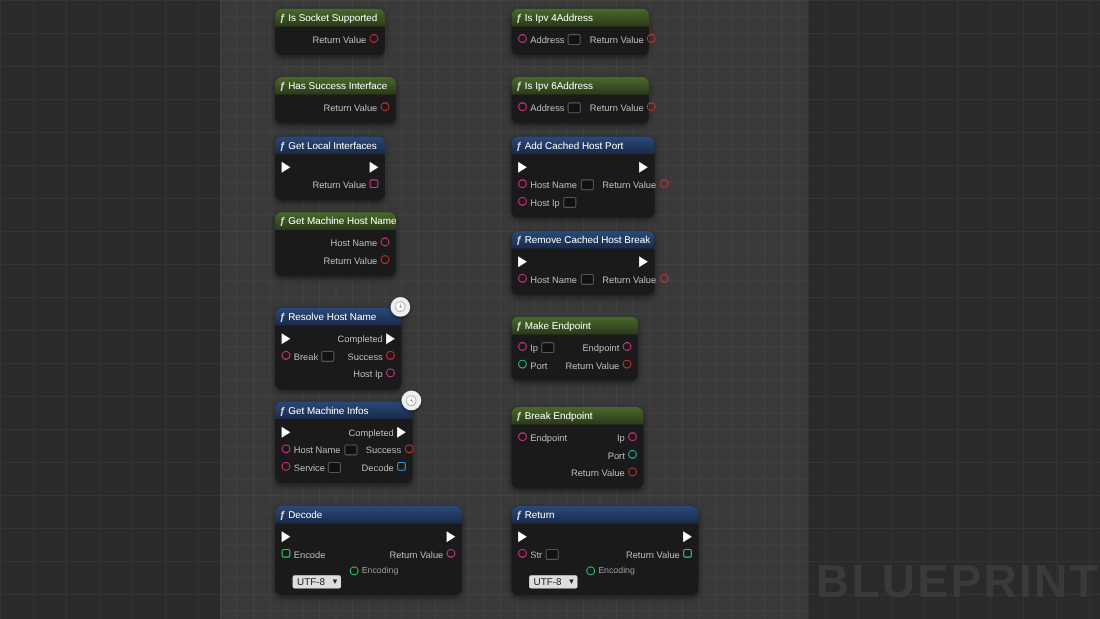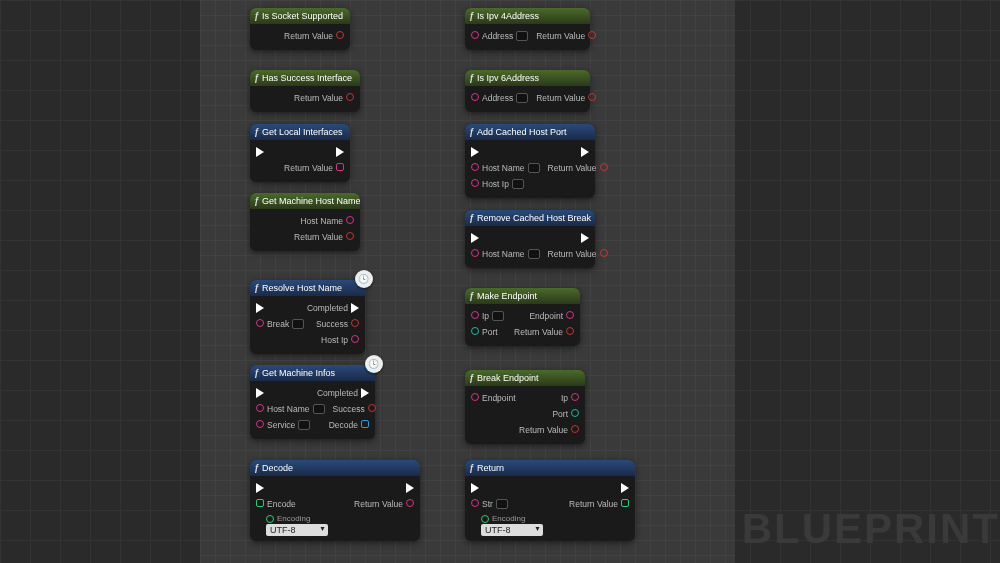--- a/index.html
+++ b/index.html
@@ -123,35 +123,36 @@
     display: flex;
     align-items: center;
     justify-content: center;
     box-shadow: 0 1px 3px rgba(0,0,0,0.6);
   }
   .dropdown {
     background: #ddd;
     color: #222;
     border: none;
     font-size: 9px;
-    padding: 1px 32px 1px 4px;
+    padding: 1px 14px 1px 4px;
     border-radius: 2px;
     width: 90px;
     position: relative;
   }
   .dropdown::after {
     content: "▾";
     position: absolute;
     right: 3px;
     font-size: 8px;
   }
   .sublabel {
     font-size: 8px;
     color: #999;
     margin: 2px 0 1px 10px;
+    text-align: center;
   }
 </style>
 </head>
 <body>
 
 <div class="grid"></div>
 <div class="canvas">
 
   <div class="node" style="left:50px; top:8px; width:95px;">
     <div class="node-header hdr-green">

